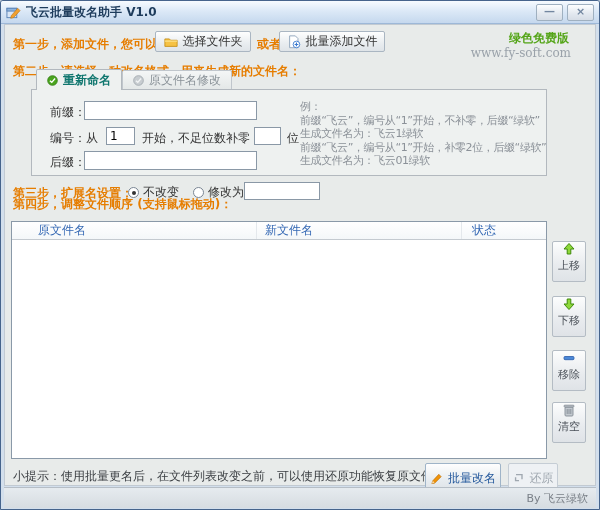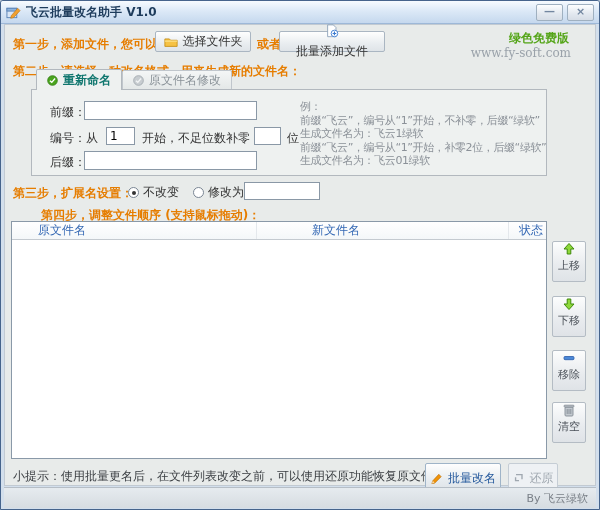--- a/index.html
+++ b/index.html
@@ -90,21 +90,21 @@
     background:#f97316; border:1px solid #8a99a8; overflow:hidden;
   }
   .thead{
     display:flex; height:18px; align-items:center;
     background:linear-gradient(#ffffff,#f4f7f9);
     border-bottom:1px solid #c4cad0;
     color:#3468b4; font-size:12px;
   }
   .th{ height:100%; display:flex; align-items:center; border-right:1px solid #e4e8ec; }
   .th1{ width:245px; padding-left:26px; }
-  .th2{ width:205px; padding-left:8px;margin-left:47px; }
+  .th2{ width:205px; padding-left:8px; }
   .th3{ flex:1; padding-left:10px; border-right:none; }
   .tbody{ background:#fff; height:219px; }
 
   
   .sidebtn{
     width:34px; height:41px;
     background:linear-gradient(#fcfdfd,#e8ebee 60%,#dfe3e7);
     border:1px solid #b4bcc4; border-radius:2px;
     display:flex; flex-direction:column; align-items:center; justify-content:flex-start; gap:2px;
     font-size:11px; color:#4a5058; cursor:default;
@@ -159,21 +159,21 @@
         <svg viewBox="0 0 16 16" width="14" height="14">
           <path d="M1 4.5 L1 13 L15 13 L15 6 L7.6 6 L6.2 4.5 Z" fill="#f6c244" stroke="#c79018" stroke-width="1"></path>
           <path d="M1 7 L15 7" stroke="#fde28a" stroke-width="1.4"></path>
         </svg>
       </span>
       <span>选择文件夹</span>
     </div>
 
     <div class="abs steplab" style="left:252px; top:11px;">或者</div>
 
-    <div class="abs pushbtn" style="left:274px; top:6px; width:106px;flex-direction:column;">
+    <div class="abs pushbtn" style="left:274px; top:6px; width:106px;">
       <span style="display:inline-flex;">
         <svg viewBox="0 0 16 16" width="14" height="14">
           <path d="M3 1 L9.5 1 L12.5 4 L12.5 14.5 L3 14.5 Z" fill="#ffffff" stroke="#8aa0b8" stroke-width="1"></path>
           <circle cx="10.8" cy="10.8" r="3.8" fill="#ffffff" stroke="#3a7ad0" stroke-width="1"></circle>
           <path d="M10.8 8.7 L10.8 12.9 M8.7 10.8 L12.9 10.8" stroke="#3a7ad0" stroke-width="1.3"></path>
         </svg>
       </span>
       <span>批量添加文件</span>
     </div>
 
@@ -229,21 +229,21 @@
     <div class="abs radio-row" style="left:123px; top:159px;">
       <span class="radio checked"></span>
       <span class="flabel">不改变</span>
     </div>
     <div class="abs radio-row" style="left:188px; top:159px;">
       <span class="radio"></span>
       <span class="flabel">修改为：</span>
     </div>
     <input class="abs tinput" style="left: 239px; top: 157px; width: 76px; height: 18px;" value="">
 
-    <div class="abs steplab" style="left:8px; top:182px;margin-left:28px;">第四步，调整文件顺序 (支持鼠标拖动)：</div>
+    <div class="abs steplab" style="left:8px; top:171px;">第四步，调整文件顺序 (支持鼠标拖动)：</div>
 
     <div class="abs filetable" style="left:6px; top:196px; width:536px; height:238px;">
       <div class="thead">
         <div class="th th1">原文件名</div>
         <div class="th th2">新文件名</div>
         <div class="th th3">状态</div>
       </div>
       <div class="tbody"></div>
     </div>
 

